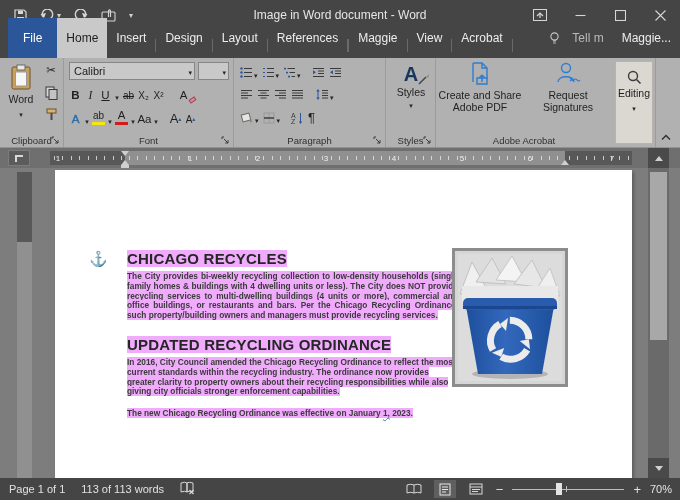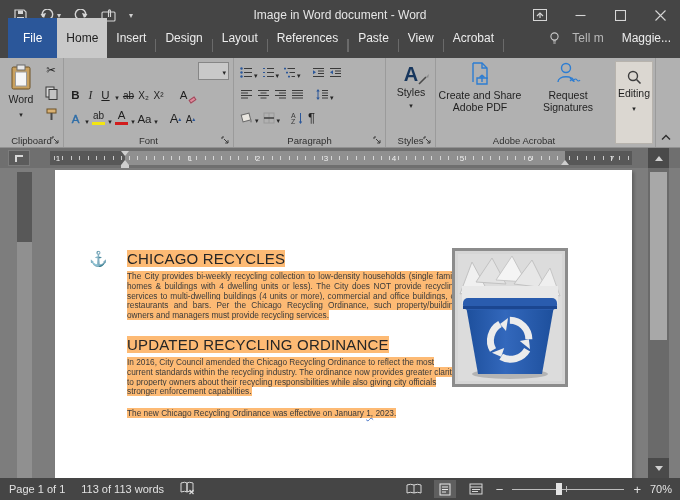--- a/index.html
+++ b/index.html
@@ -107,21 +107,21 @@
   #docarea { left:0; top:168px; width:680px; height:310px; background:#7d7d7d; overflow:hidden; }
   .vruler { position:absolute; left:17px; top:4px; width:15px; height:306px;
     background-image: repeating-linear-gradient(to bottom, rgba(230,230,230,.8) 0 1px, transparent 1px 8.4px);
     background-size: 4px 100%; background-position: 5px 2px; background-repeat:no-repeat; }
   .vr-dark { position:absolute; left:0; width:15px; background-color:#585858; }
   .vr-light { position:absolute; left:0; width:15px; background-color:#909090; }
   .page { position:absolute; left:55px; top:2px; width:577px; height:308px; background:#fff; box-shadow:2px 2px 3px rgba(0,0,0,.25); }
   .anchor { position:absolute; left:34px; top:80px; font-size:15px; color:#1f4e79; }
   .doc-col { position:absolute; left:72px; top:78px; width:331px; color:#3a3a3a; }
   .h-doc { font-size:15px; font-weight:500; letter-spacing:0.2px; color:#262626; line-height:21px; white-space:nowrap; }
-  .sel { background:#fdba74; }
+  .sel { background:#f0abfc;font-weight:bold; }
   .body-p { font-size:8.3px; line-height:9.8px; margin-top:3px; }
   .just { text-align:justify; }
   .gap1 { height:13px; } .gap2 { height:9px; }
   .grammar { text-decoration:underline wavy #4472c4; text-decoration-thickness:1px; }
   .recycle-img { position:absolute; left:397px; top:78px; width:116px; height:139px; }
 
   
   .sb-up { position:absolute; left:648px; top:148px; width:21px; height:20px; background:#4a4a4a; display:flex; align-items:center; justify-content:center; }
   .sb-track { position:absolute; left:648px; top:168px; width:21px; height:290px; background:#6a6a6a; }
   .sb-thumb { position:absolute; left:650px; top:172px; width:17px; height:168px; background:#a8a8a8; }
@@ -209,21 +209,21 @@
     <div class="tab tab-active">Home</div>
     <div class="tab">Insert</div>
       <div class="tabsep"></div>
     <div class="tab">Design</div>
       <div class="tabsep"></div>
     <div class="tab">Layout</div>
       <div class="tabsep"></div>
     <div class="tab">References</div>
       <div class="tabsep"></div>
       <div class="tabsep"></div>
-    <div class="tab">Paste</div>
+    <div class="tab">Maggie</div>
       <div class="tabsep"></div>
     <div class="tab">View</div>
       <div class="tabsep"></div>
     <div class="tab">Acrobat</div>
       <div class="tabsep"></div>
     <div class="tabrow-right">
       <div class="tab" style="gap:13px">
         <svg width="9" height="13" viewBox="0 0 9 13">
             <circle cx="4.5" cy="4.5" r="3.6" fill="none" stroke="#c9c9c9" stroke-width="1.1"></circle>
             <path d="M3 9 h3 M3.3 11 h2.4" stroke="#c9c9c9" stroke-width="1.1"></path>
@@ -267,20 +267,24 @@
       <div class="rgroup-label">Clipboard</div>
       <div class="launcher">
           <svg width="9" height="9" viewBox="0 0 9 9">
             <path d="M1 3 V1 H3" fill="none" stroke="#3a3a3a"></path>
             <path d="M3 3 L7 7 M7 4.2 V7 H4.2" fill="none" stroke="#3a3a3a"></path>
           </svg>
         </div>
     </div>
 
     <div id="g-font" class="rgroup">
+      <div id="font-name" class="combo">
+        <span>Calibri</span>
+        <span class="caret"></span>
+      </div>
       <div id="font-size" class="combo">
         <span></span>
         <span class="caret"></span>
       </div>
       <div class="font-row2">
         <div class="fbtn glyph b-bold">B</div>
         <div class="fbtn glyph b-italic">I</div>
         <div class="fbtn glyph b-under">U</div>
         <div class="fbtn caret" style="min-width:8px"></div>
         <div class="fbtn glyph b-strike">ab</div>

